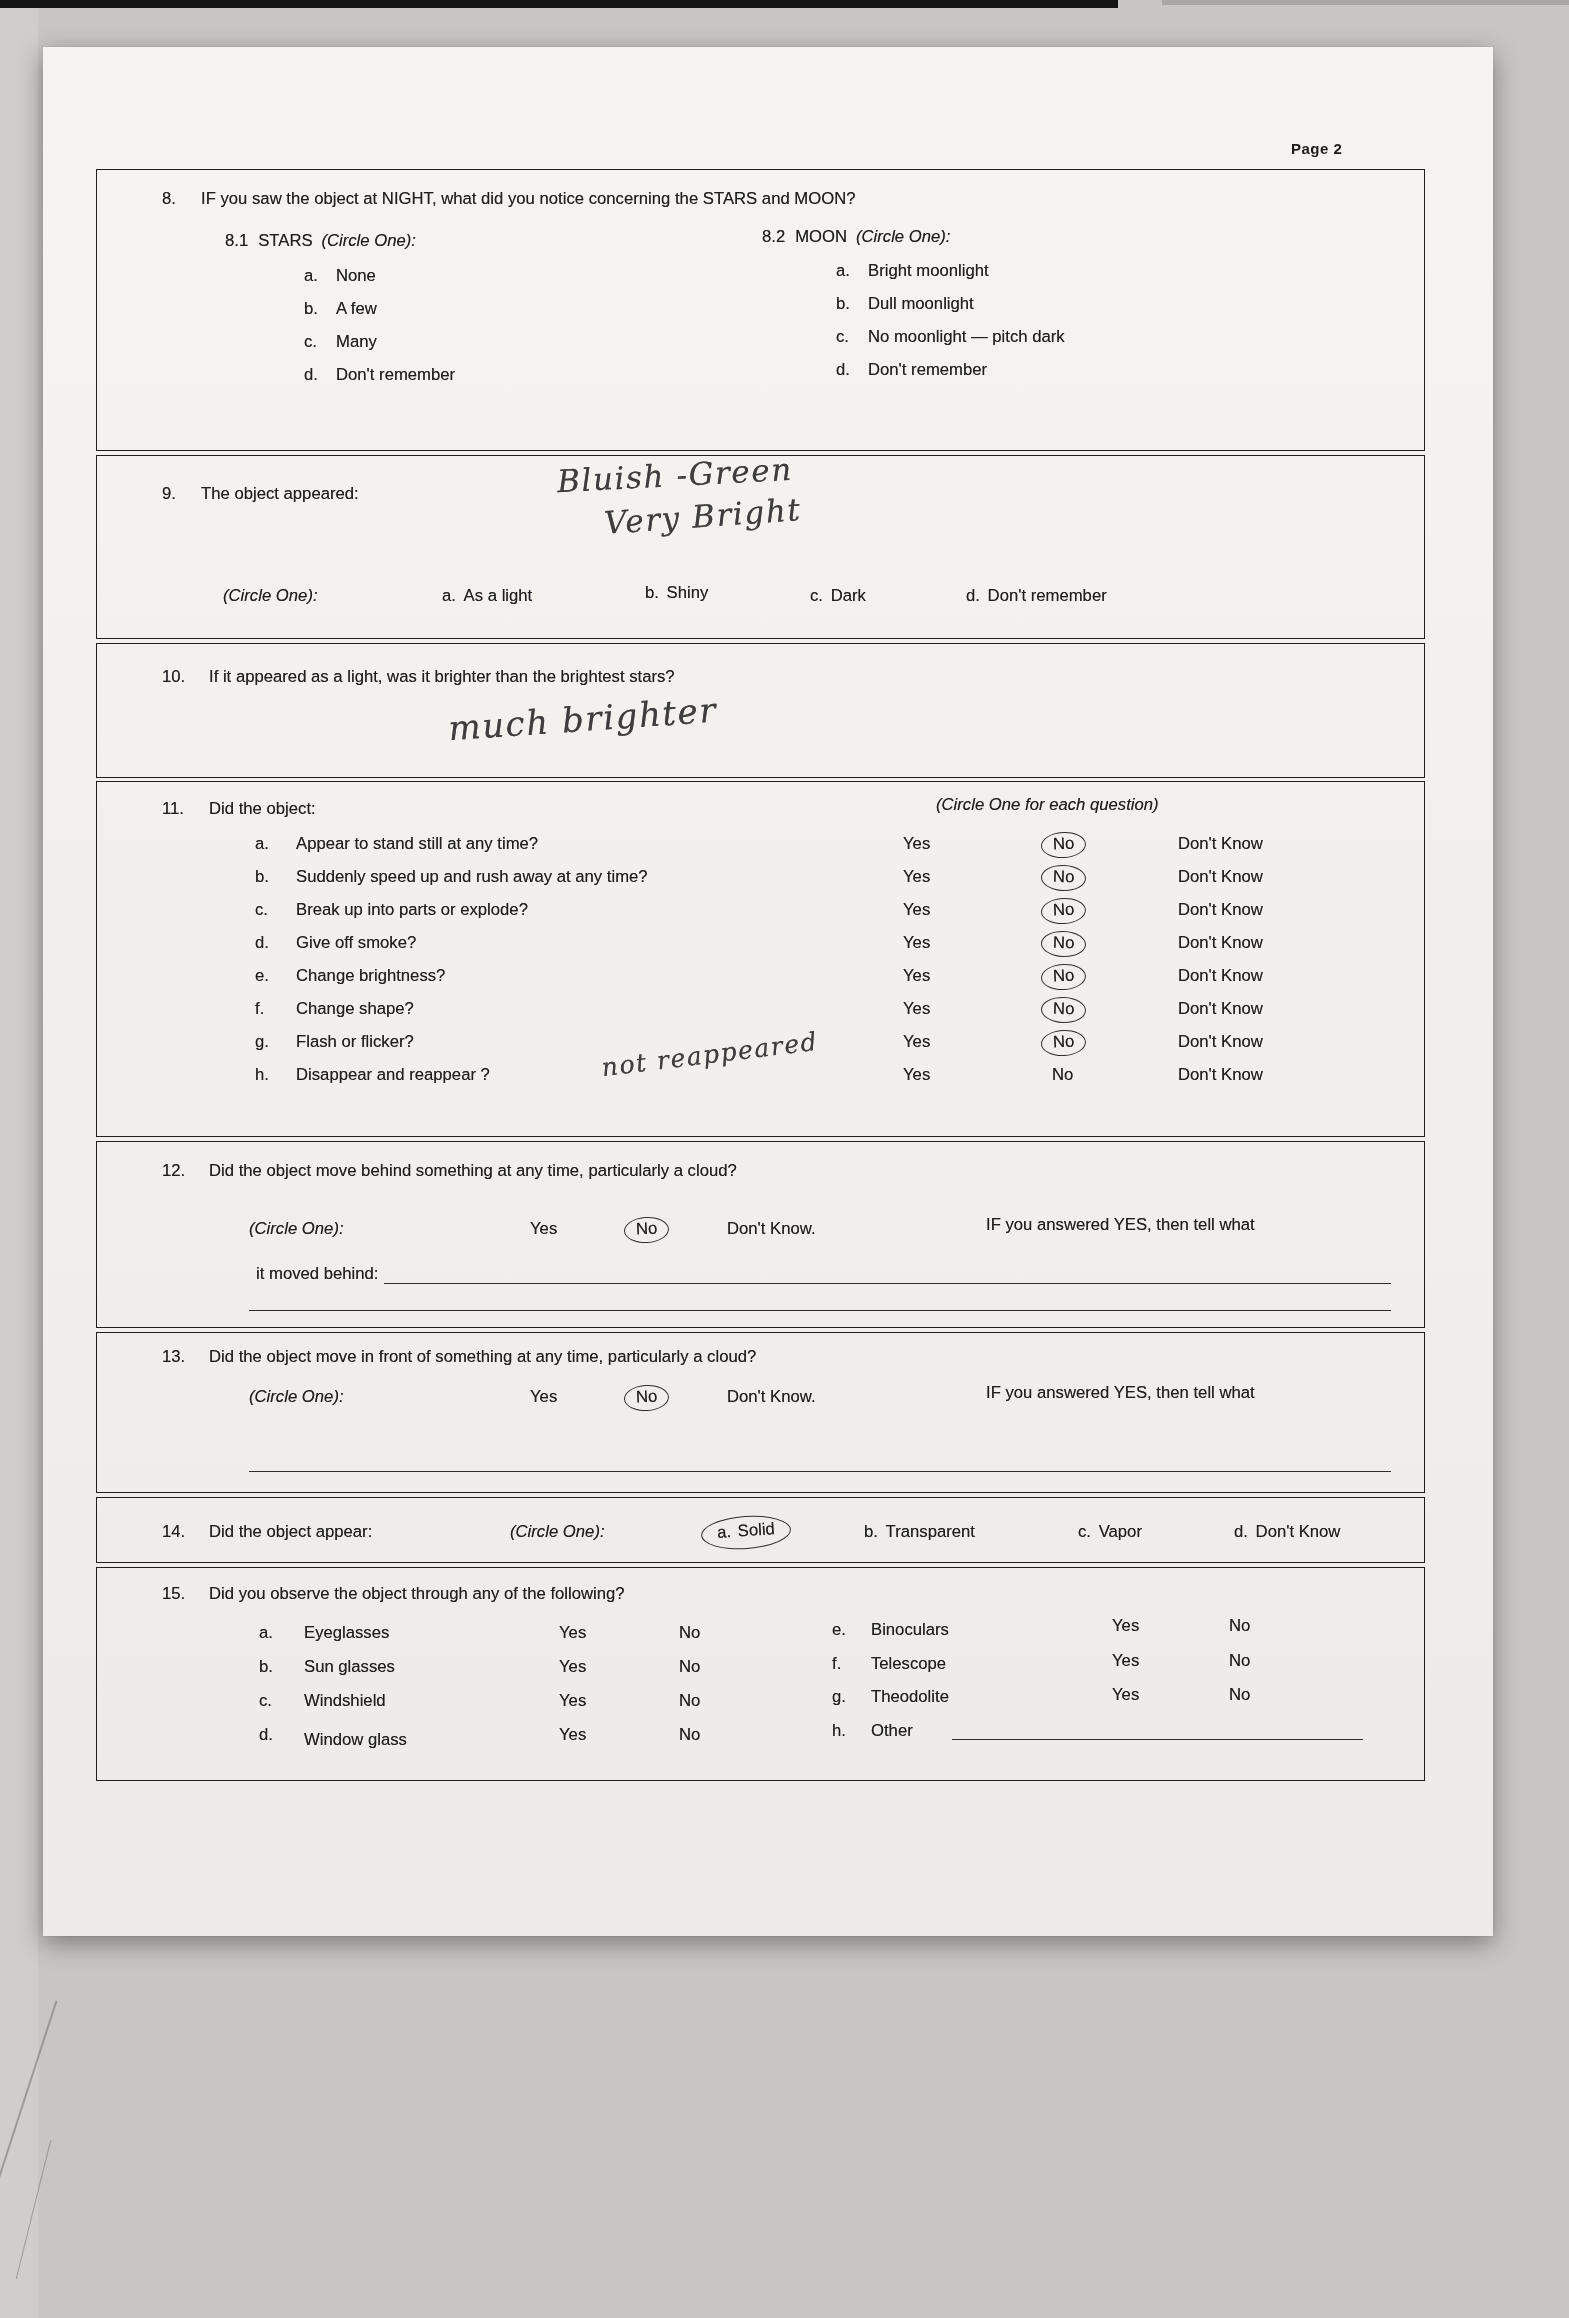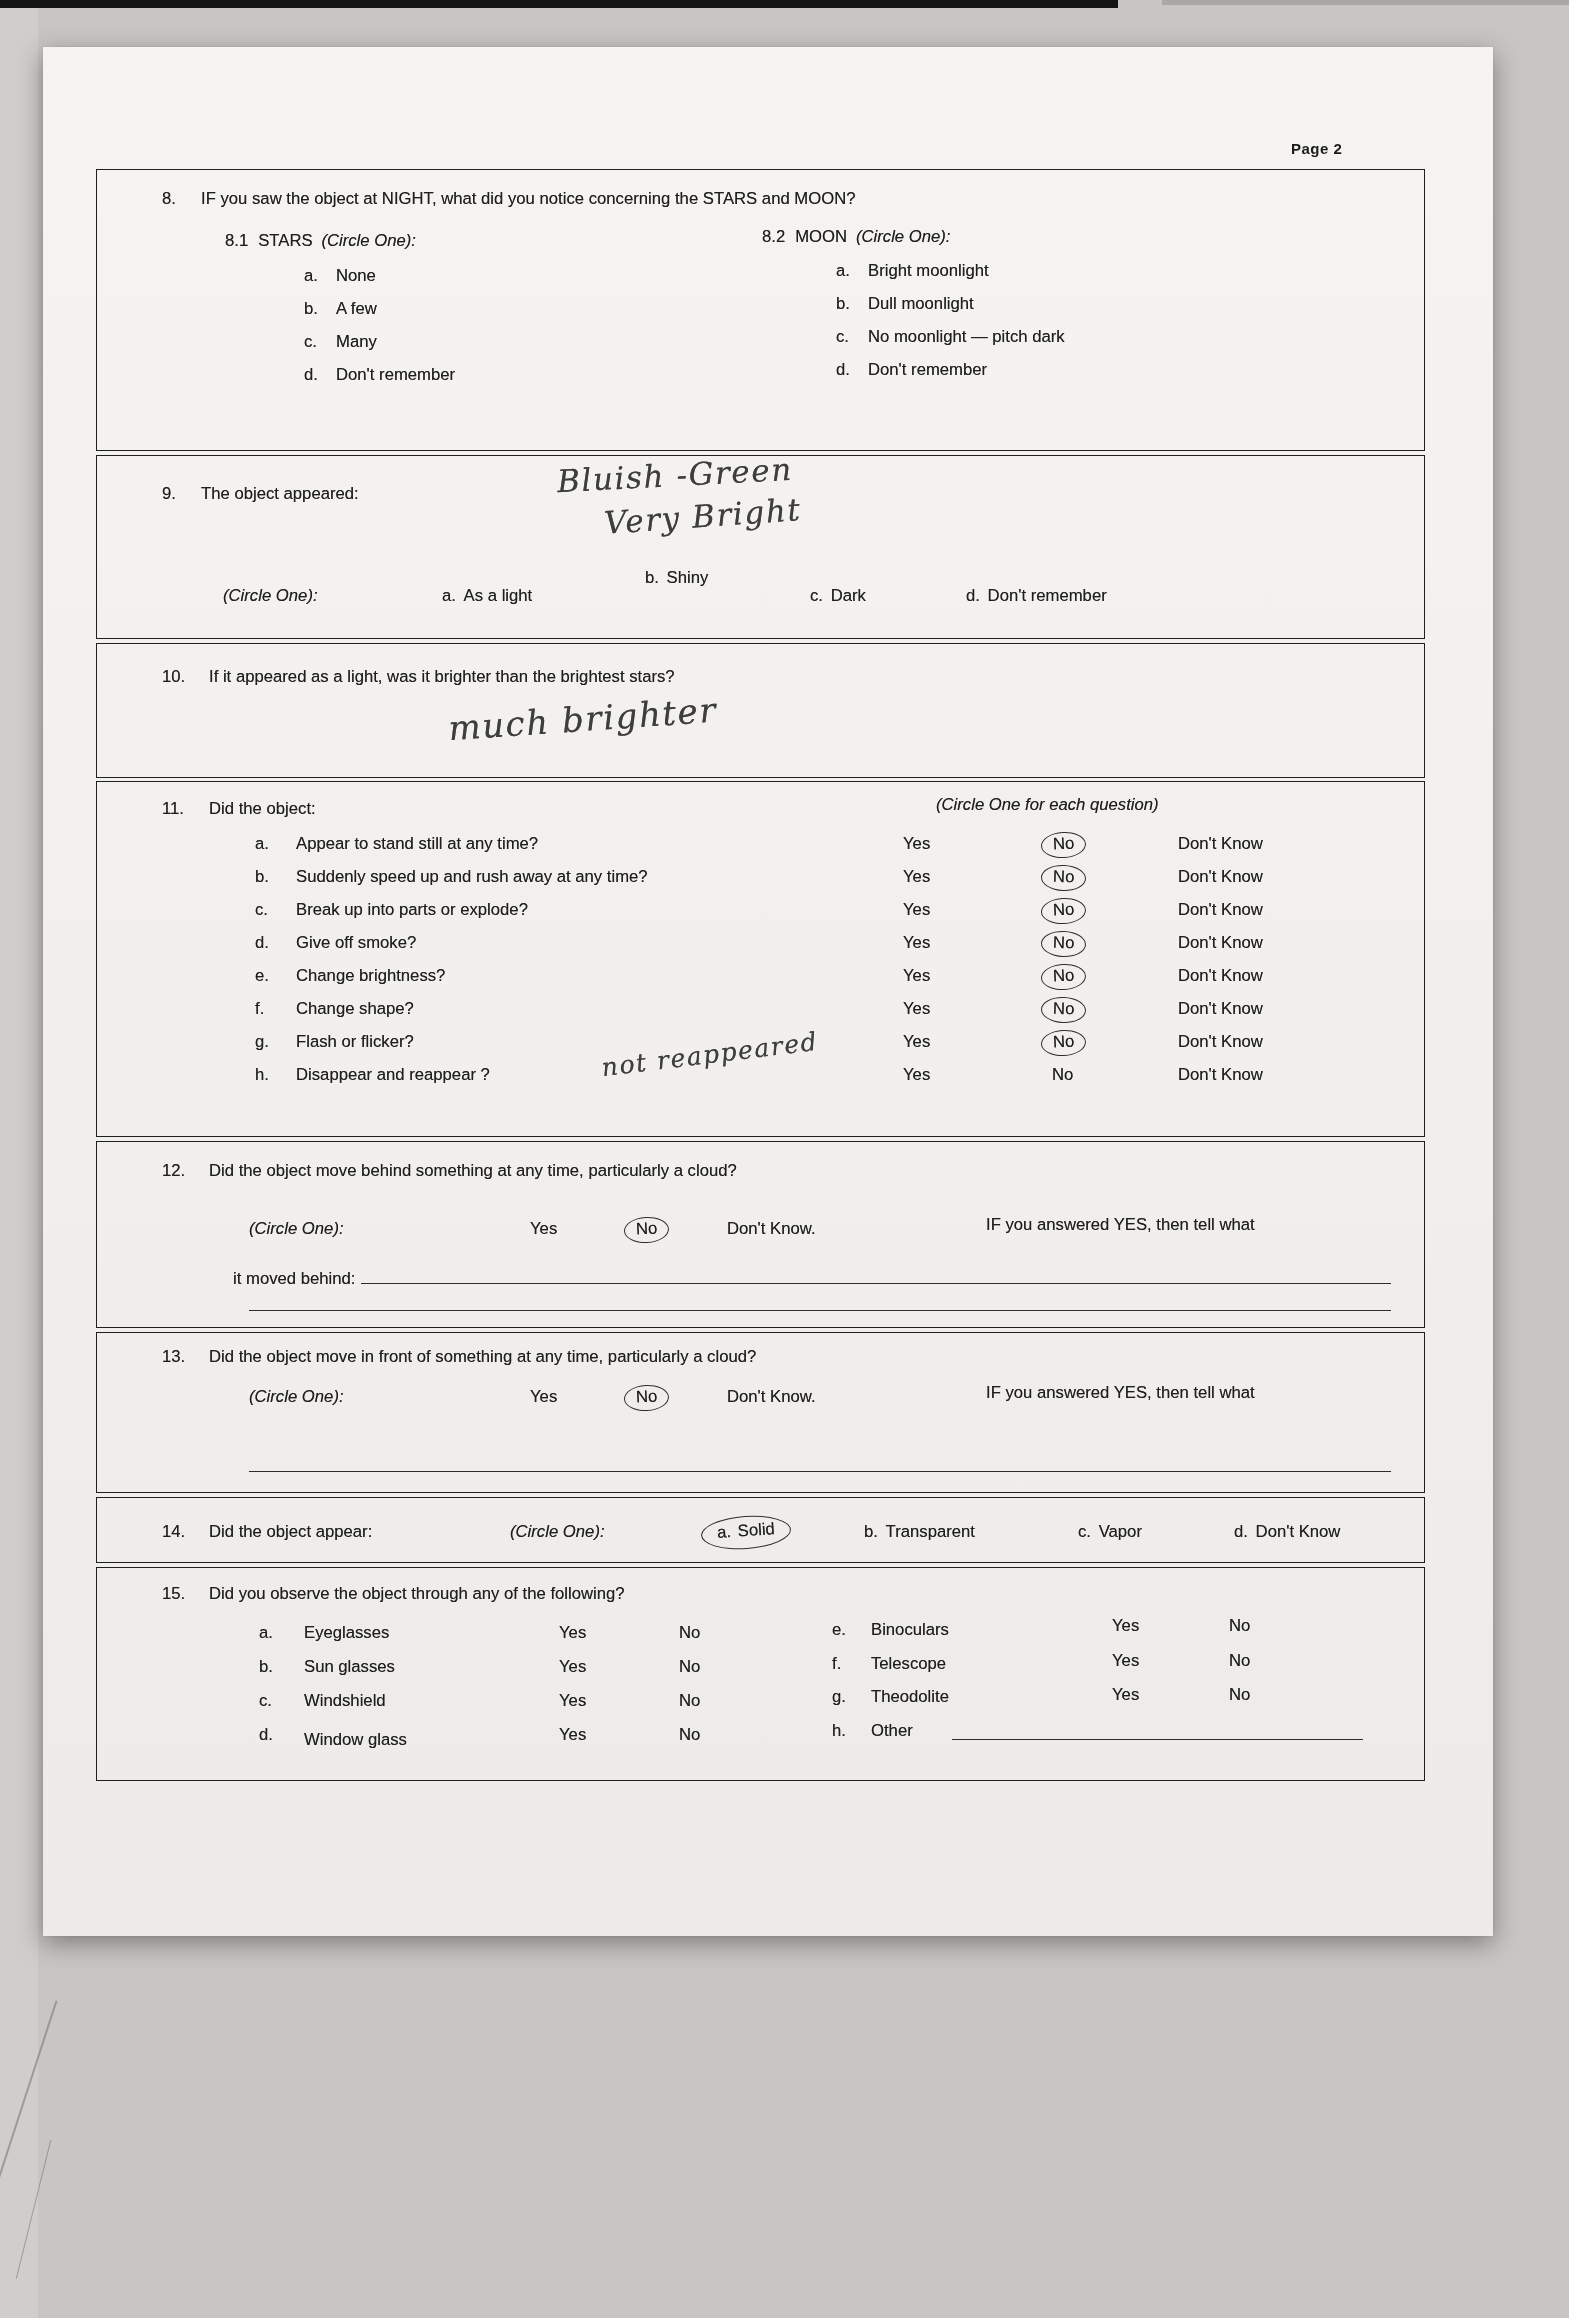--- a/index.html
+++ b/index.html
@@ -116,21 +116,21 @@
 
       <section class="sec sec9">
         <div class="title" style="left:65px; top:28.5px;">
           <span class="qnum">9.</span>
           <span>The object appeared:</span>
         </div>
         <div class="hw" style="left:460px; top:1.1px; font-size:31px; transform:rotate(-3deg);">Bluish  -Green</div>
         <div class="hw" style="left:507px; top:42px; font-size:31px; transform:rotate(-4deg);">Very Bright</div>
         <span class="s-abs inst" style="left:126px; top:130px;">(Circle One):</span>
         <span class="opt-inline" style="left:345px; top:130px;"><span class="olet">a.</span><span>As a light</span></span>
-        <span class="opt-inline" style="left:548px; top:112px;"><span class="olet">b.</span><span>Shiny</span></span>
+        <span class="opt-inline" style="left:548px; top:127px;"><span class="olet">b.</span><span>Shiny</span></span>
         <span class="opt-inline" style="left:713px; top:130px;"><span class="olet">c.</span><span>Dark</span></span>
         <span class="opt-inline" style="left:869px; top:130px;"><span class="olet">d.</span><span>Don't remember</span></span>
       </section>
 
       <section class="sec sec10">
         <div class="title" style="left:65px; top:23px;">
           <span class="qnum" style="width:47px; flex-basis:47px;">10.</span>
           <span>If it appeared as a light, was it brighter than the brightest stars?</span>
         </div>
         <div class="hw" style="left:351px; top:55px; font-size:34px; transform:rotate(-4deg);">much brighter</div>
@@ -206,21 +206,21 @@
       <section class="sec sec12">
         <div class="title" style="left:65px; top:18.6px;">
           <span class="qnum" style="width:47px; flex-basis:47px;">12.</span>
           <span>Did the object move behind something at any time, particularly a cloud?</span>
         </div>
         <span class="s-abs inst" style="left:152px; top:77px;">(Circle One):</span>
         <span class="s-abs" style="left:433px; top:77px;">Yes</span>
         <span class="s-abs" style="left:538px; top:77px;"><span class="circ">No</span></span>
         <span class="s-abs" style="left:630px; top:77px;">Don't Know.</span>
         <span class="s-abs" style="left:889px; top:73px;">IF you answered YES, then tell what</span>
-        <div class="tailrow" style="left:136px; right:33px; top:122px;">
+        <div class="tailrow" style="left:159px; right:33px; top:122px;align-items:flex-end;">
           <span>it moved behind:</span>
           <span class="ul-fill"></span>
         </div>
         <div class="ul-line" style="left:152px; right:33px; top:168px;"></div>
       </section>
 
       <section class="sec sec13">
         <div class="title" style="left:65px; top:14.3px;">
           <span class="qnum" style="width:47px; flex-basis:47px;">13.</span>
           <span>Did the object move in front of something at any time, particularly a cloud?</span>

